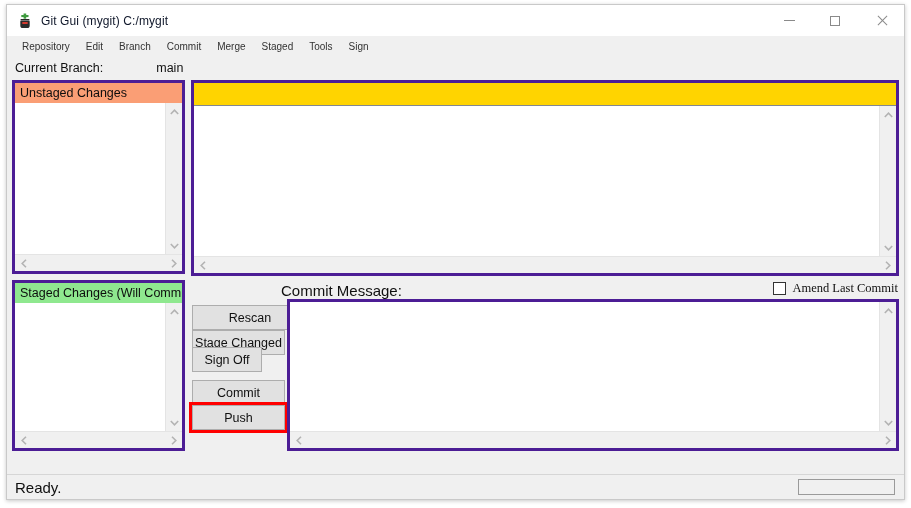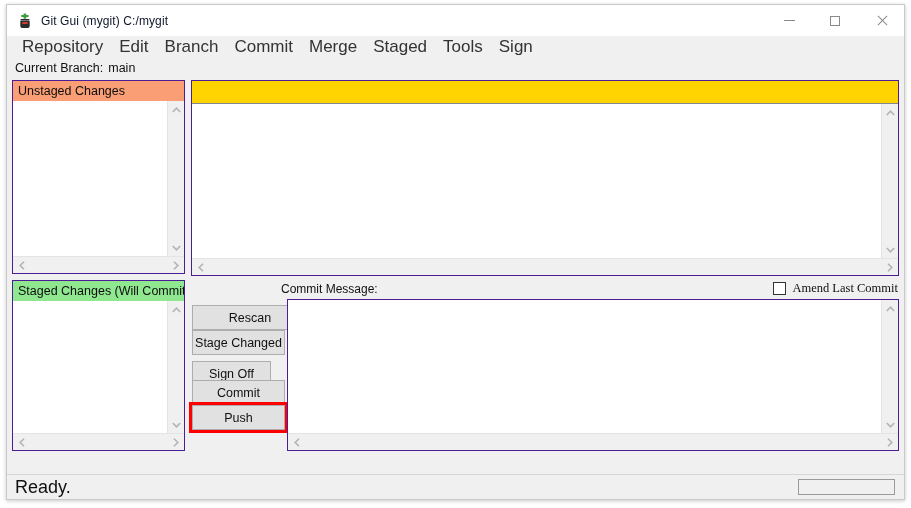--- a/index.html
+++ b/index.html
@@ -95,50 +95,51 @@
 
   
   .menubar {
     height: 22px;
     background: #f0f0f0;
     display: flex;
     align-items: center;
     padding-left: 7px;
   }
   .menu-item {
-    font-size: 17px;
+    font-size: 10px;
     color: #333333;
     padding: 2px 8px 3px 8px;
     white-space: nowrap;
   }
 
   
   .branchbar {
     height: 19px;
     background: #f0f0f0;
     display: flex;
     align-items: center;
     padding-left: 8px;
     font-size: 12.5px;
     color: #101010;
+    gap: 48px;
   }
   .branch-label { margin-right: 5px; }
 
   
   .body {
     position: relative;
     height: 398px;
     background: #f0f0f0;
   }
 
   
   .sunken {
     position: absolute;
     background: #7dd3fc;
-    border: 1px solid #4c1d95;
+    border: 3px solid #4c1d95;
     box-sizing: border-box;
   }
   .panel-header {
     height: 20px;
     line-height: 20px;
     font-size: 12.5px;
     color: #0d0d0d;
     padding-left: 5px;
     box-sizing: border-box;
     white-space: nowrap;
@@ -206,21 +207,21 @@
   .redbox {
     position: absolute;
     border: 3px solid #ff0000;
     box-sizing: border-box;
     pointer-events: none;
   }
 
   
   .cm-label {
     position: absolute;
-    font-size: 12px;
+    font-size: 15px;
     color: #101010;
     white-space: nowrap;
   }
   .amend-wrap {
     position: absolute;
     display: flex;
     align-items: center;
     font-size: 12.5px;
     color: #101010;
     white-space: nowrap;
@@ -242,21 +243,21 @@
     left: 0;
     right: 0;
     bottom: 0;
     height: 24px;
     background: #f0f0f0;
     border-top: 1px solid #d6d6d6;
     display: flex;
     align-items: center;
   }
   .status-text {
-    font-size: 18px;
+    font-size: 15px;
     color: #101010;
     padding-left: 8px;
   }
   .status-progress {
     position: absolute;
     right: 9px;
     top: 4px;
     width: 97px;
     height: 16px;
     background: #f0f0f0;
@@ -401,21 +402,21 @@
           </div>
         </div>
       </div>
 
       <div class="btn" style="left:185px; top:228px; width:116px; height:25px;">
         <span>Rescan</span>
       </div>
       <div class="btn" style="left:185px; top:253px; width:93px; height:25px;">
         <span>Stage Changed</span>
       </div>
-      <div class="btn" style="left:185px; top:284px; width:79px; height:25px;">
+      <div class="btn" style="left:185px; top:270px; width:70px; height:25px;">
         <span>Sign Off</span>
       </div>
       <div class="btn" style="left:185px; top:303px; width:93px; height:25px;">
         <span>Commit</span>
       </div>
       <div class="btn" style="left:185px; top:328px; width:93px; height:25px;">
         <span>Push</span>
       </div>
       <div class="redbox" id="push-highlight" style="left: 182px; top: 325px; width: 99px; height: 31px; border-color: rgb(255, 0, 0);"></div>
 

